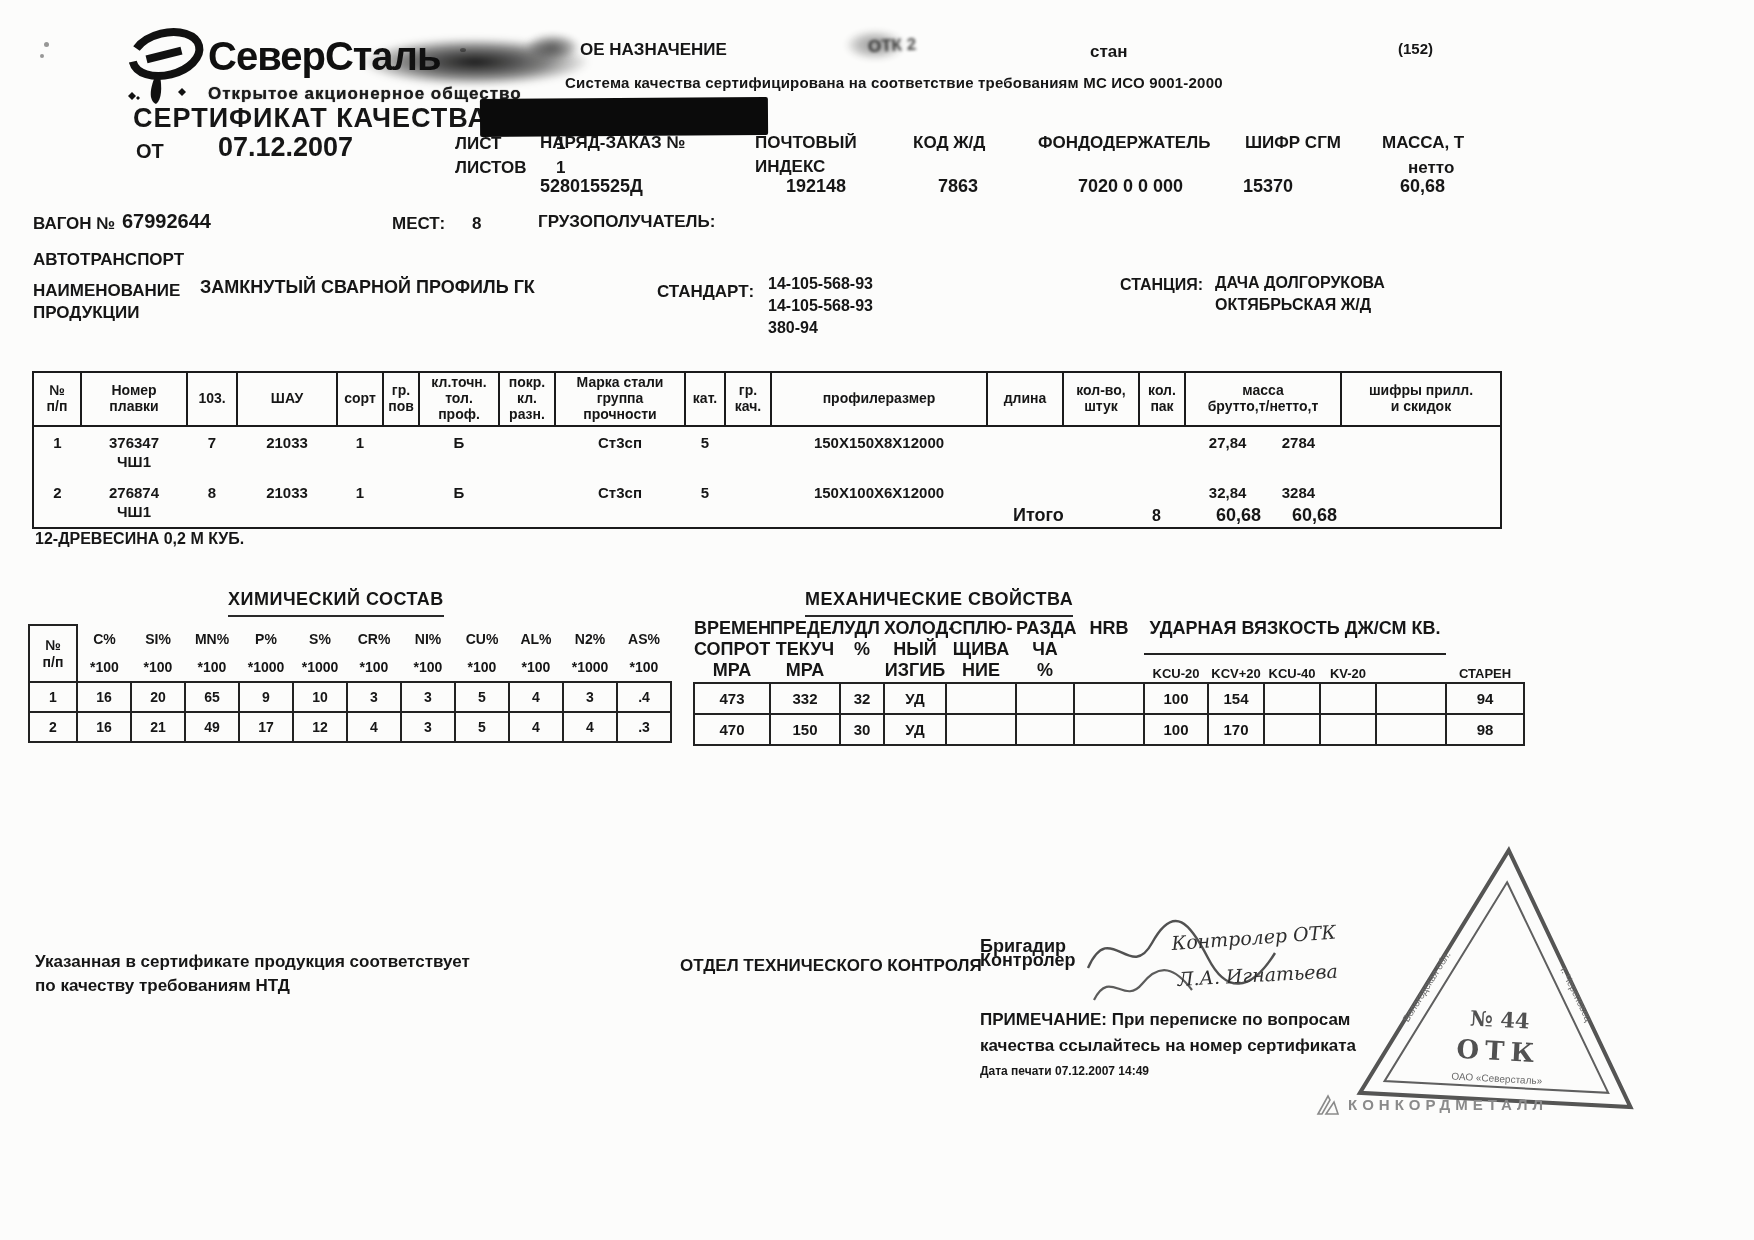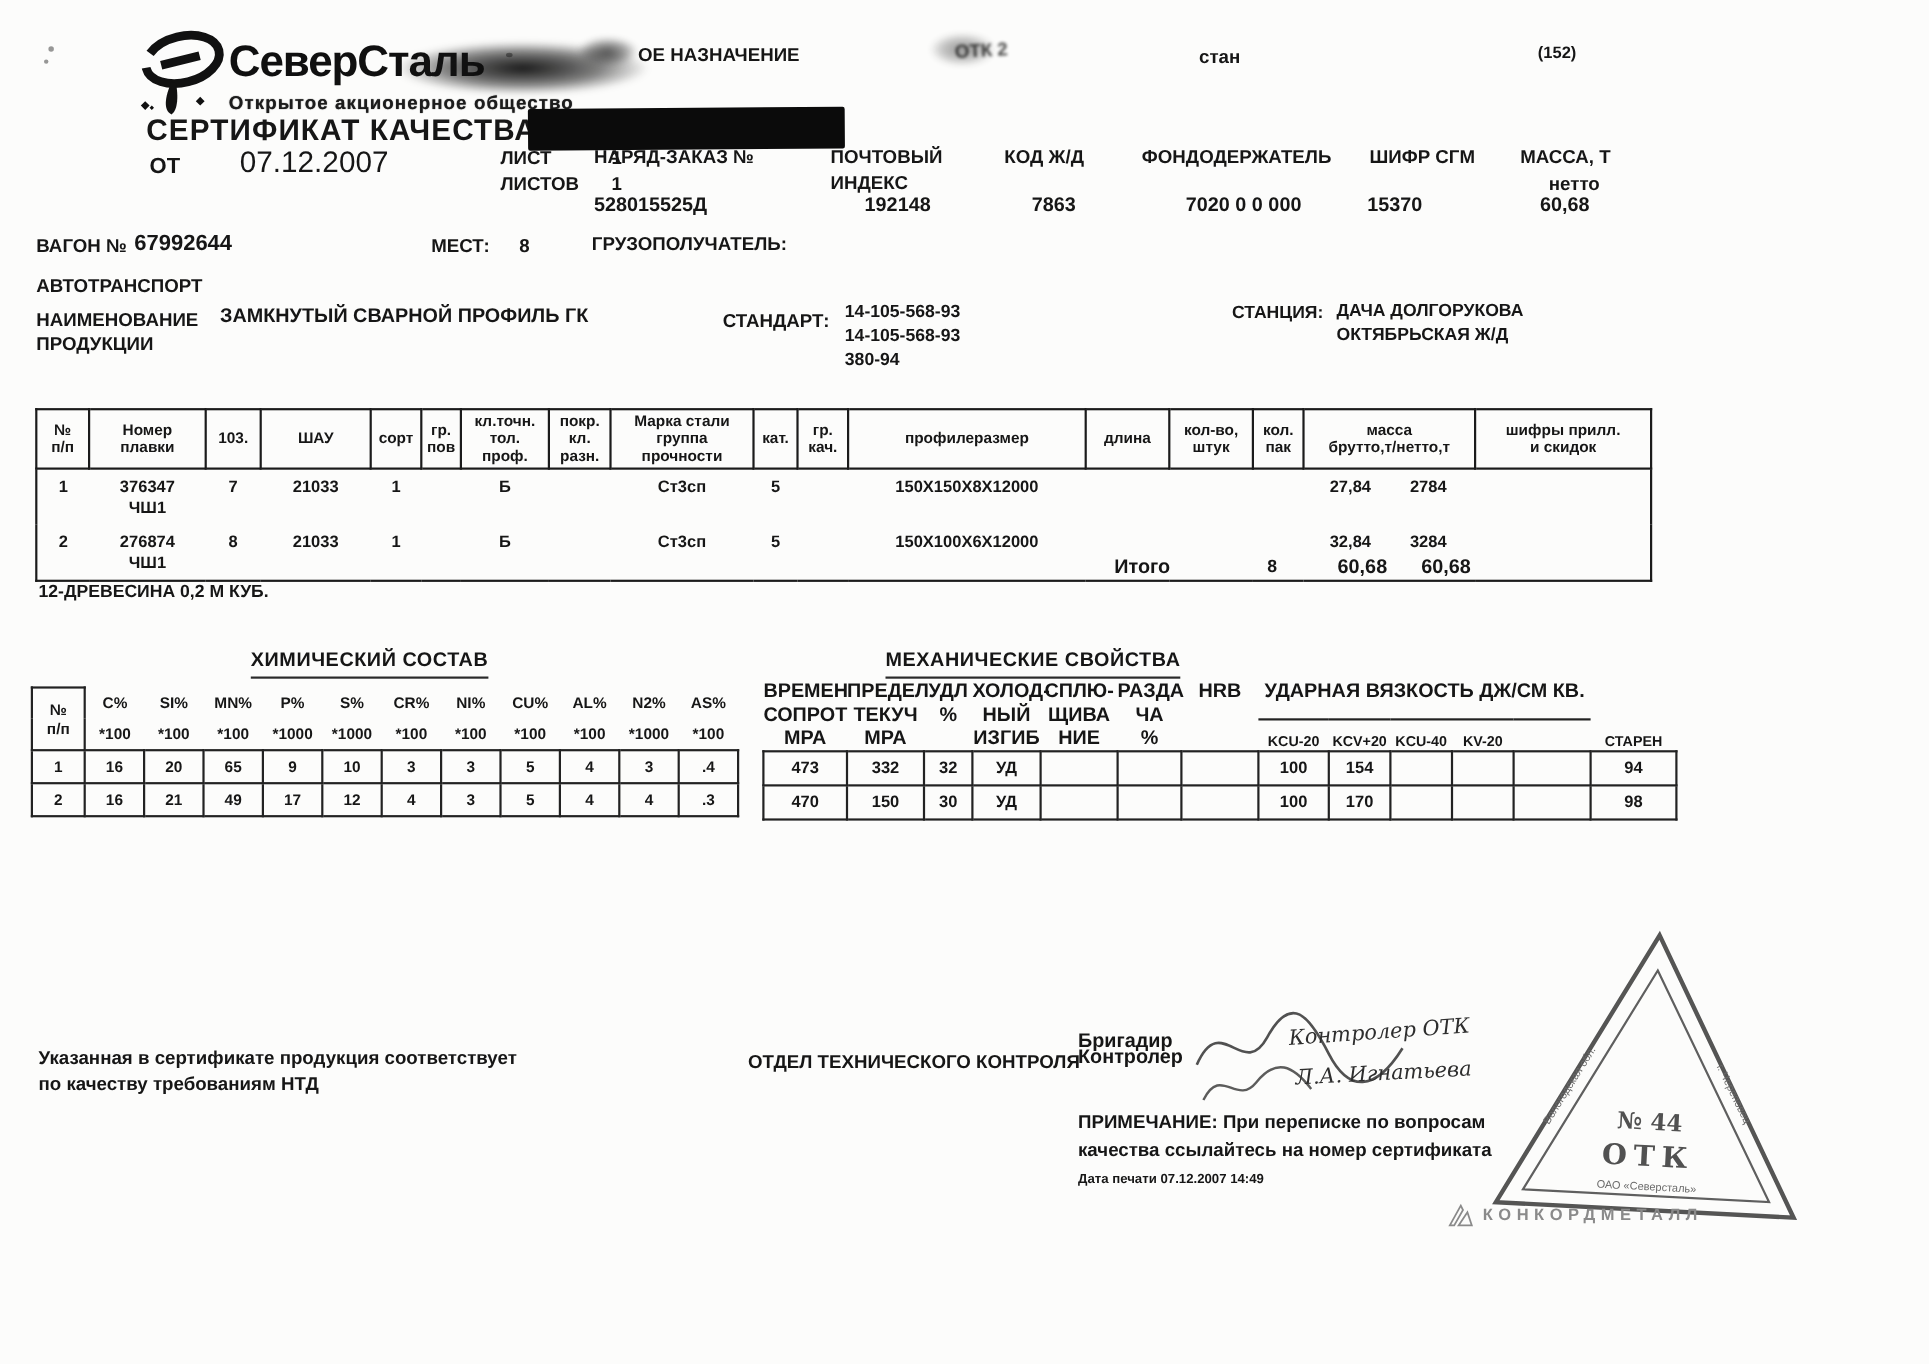--- a/index.html
+++ b/index.html
@@ -9,21 +9,21 @@
   .b{font-weight:bold;}
   
   .logo-text{font-size:40px;font-weight:bold;letter-spacing:-1px;color:#101010;}
   .logo-sub{font-size:17px;font-weight:bold;letter-spacing:1px;color:#1c1c1c;text-shadow:0 0 1px #333;}
   .smudge{position:absolute;background:radial-gradient(closest-side,rgba(10,10,10,.95),rgba(20,20,20,.55) 60%,rgba(30,30,30,0));
           filter:blur(3px);border-radius:50%;}
   .cert-title{font-size:27px;font-weight:bold;letter-spacing:1px;}
   .redact{background:#0b0b0b;transform:rotate(-.4deg);border-radius:2px;}
   .lbl{font-size:17px;font-weight:bold;}
   .val{font-size:18px;font-weight:bold;}
-  .big{font-size:27px;font-weight:normal;}
+  .big{font-size:27px;font-weight:bold;}
   
   table{border-collapse:collapse;table-layout:fixed;}
   .main-table{border:2.5px solid #1b1b1b;font-weight:bold;}
   .main-table th{border:2px solid #1b1b1b;font-size:14px;line-height:1.13;white-space:pre-line;
                  padding:2px 0;height:48px;vertical-align:middle;text-align:center;font-weight:bold;}
   .main-table td{font-size:15px;text-align:center;vertical-align:top;padding-top:7px;height:42px;white-space:pre-line;line-height:1.25;}
   .massa-split span{display:inline-block;width:46%;}
   .chem-table th{border:none;font-size:14px;height:26px;text-align:center;font-weight:bold;vertical-align:middle;}
   .chem-table th.box{border:2px solid #222;white-space:pre-line;line-height:1.2;}
   .chem-table td{border:2px solid #222;font-size:14px;font-weight:bold;text-align:center;height:26px;vertical-align:middle;}
@@ -55,20 +55,21 @@
   <div class="abs logo-text" style="left:208px;top:34px;">СеверСталь</div>
   <div class="smudge" style="left:360px;top:38px;width:230px;height:48px;"></div>
   <div class="abs logo-sub" style="left:208px;top:84px;">Открытое акционерное общество</div>
 
   <div class="smudge" style="left:525px;top:34px;width:55px;height:26px;opacity:.7;"></div>
   <div class="abs lbl" style="left:580px;top:40px;">ОЕ НАЗНАЧЕНИЕ</div>
   <div class="abs lbl" style="left:868px;top:36px;transform:rotate(-3deg);filter:blur(1.4px);opacity:.8;">ОТК 2</div>
   <div class="smudge" style="left:845px;top:30px;width:60px;height:30px;opacity:.45;"></div>
   <div class="abs lbl" style="left:1090px;top:42px;">стан</div>
   <div class="abs" style="left:1398px;top:40px;font-size:15px;font-weight:bold;">(152)</div>
+  <div class="abs" style="left:565px;top:74px;font-size:15px;font-weight:bold;letter-spacing:.2px;">Система качества сертифицирована на соответствие требованиям МС ИСО 9001-2000</div>
 
   <div class="abs cert-title" style="left:133px;top:103px;">СЕРТИФИКАТ КАЧЕСТВА №</div>
   <div class="abs redact" style="left:480px;top:98px;width:288px;height:38px;"></div>
 
   <div class="abs lbl" style="left:136px;top:140px;font-size:20px;">ОТ</div>
   <div class="abs big" style="left:218px;top:132px;">07.12.2007</div>
   <div class="abs lbl" style="left:455px;top:134px;">ЛИСТ</div>
   <div class="abs lbl" style="left:556px;top:134px;">1</div>
   <div class="abs lbl" style="left:455px;top:158px;">ЛИСТОВ</div>
   <div class="abs lbl" style="left:556px;top:158px;">1</div>

